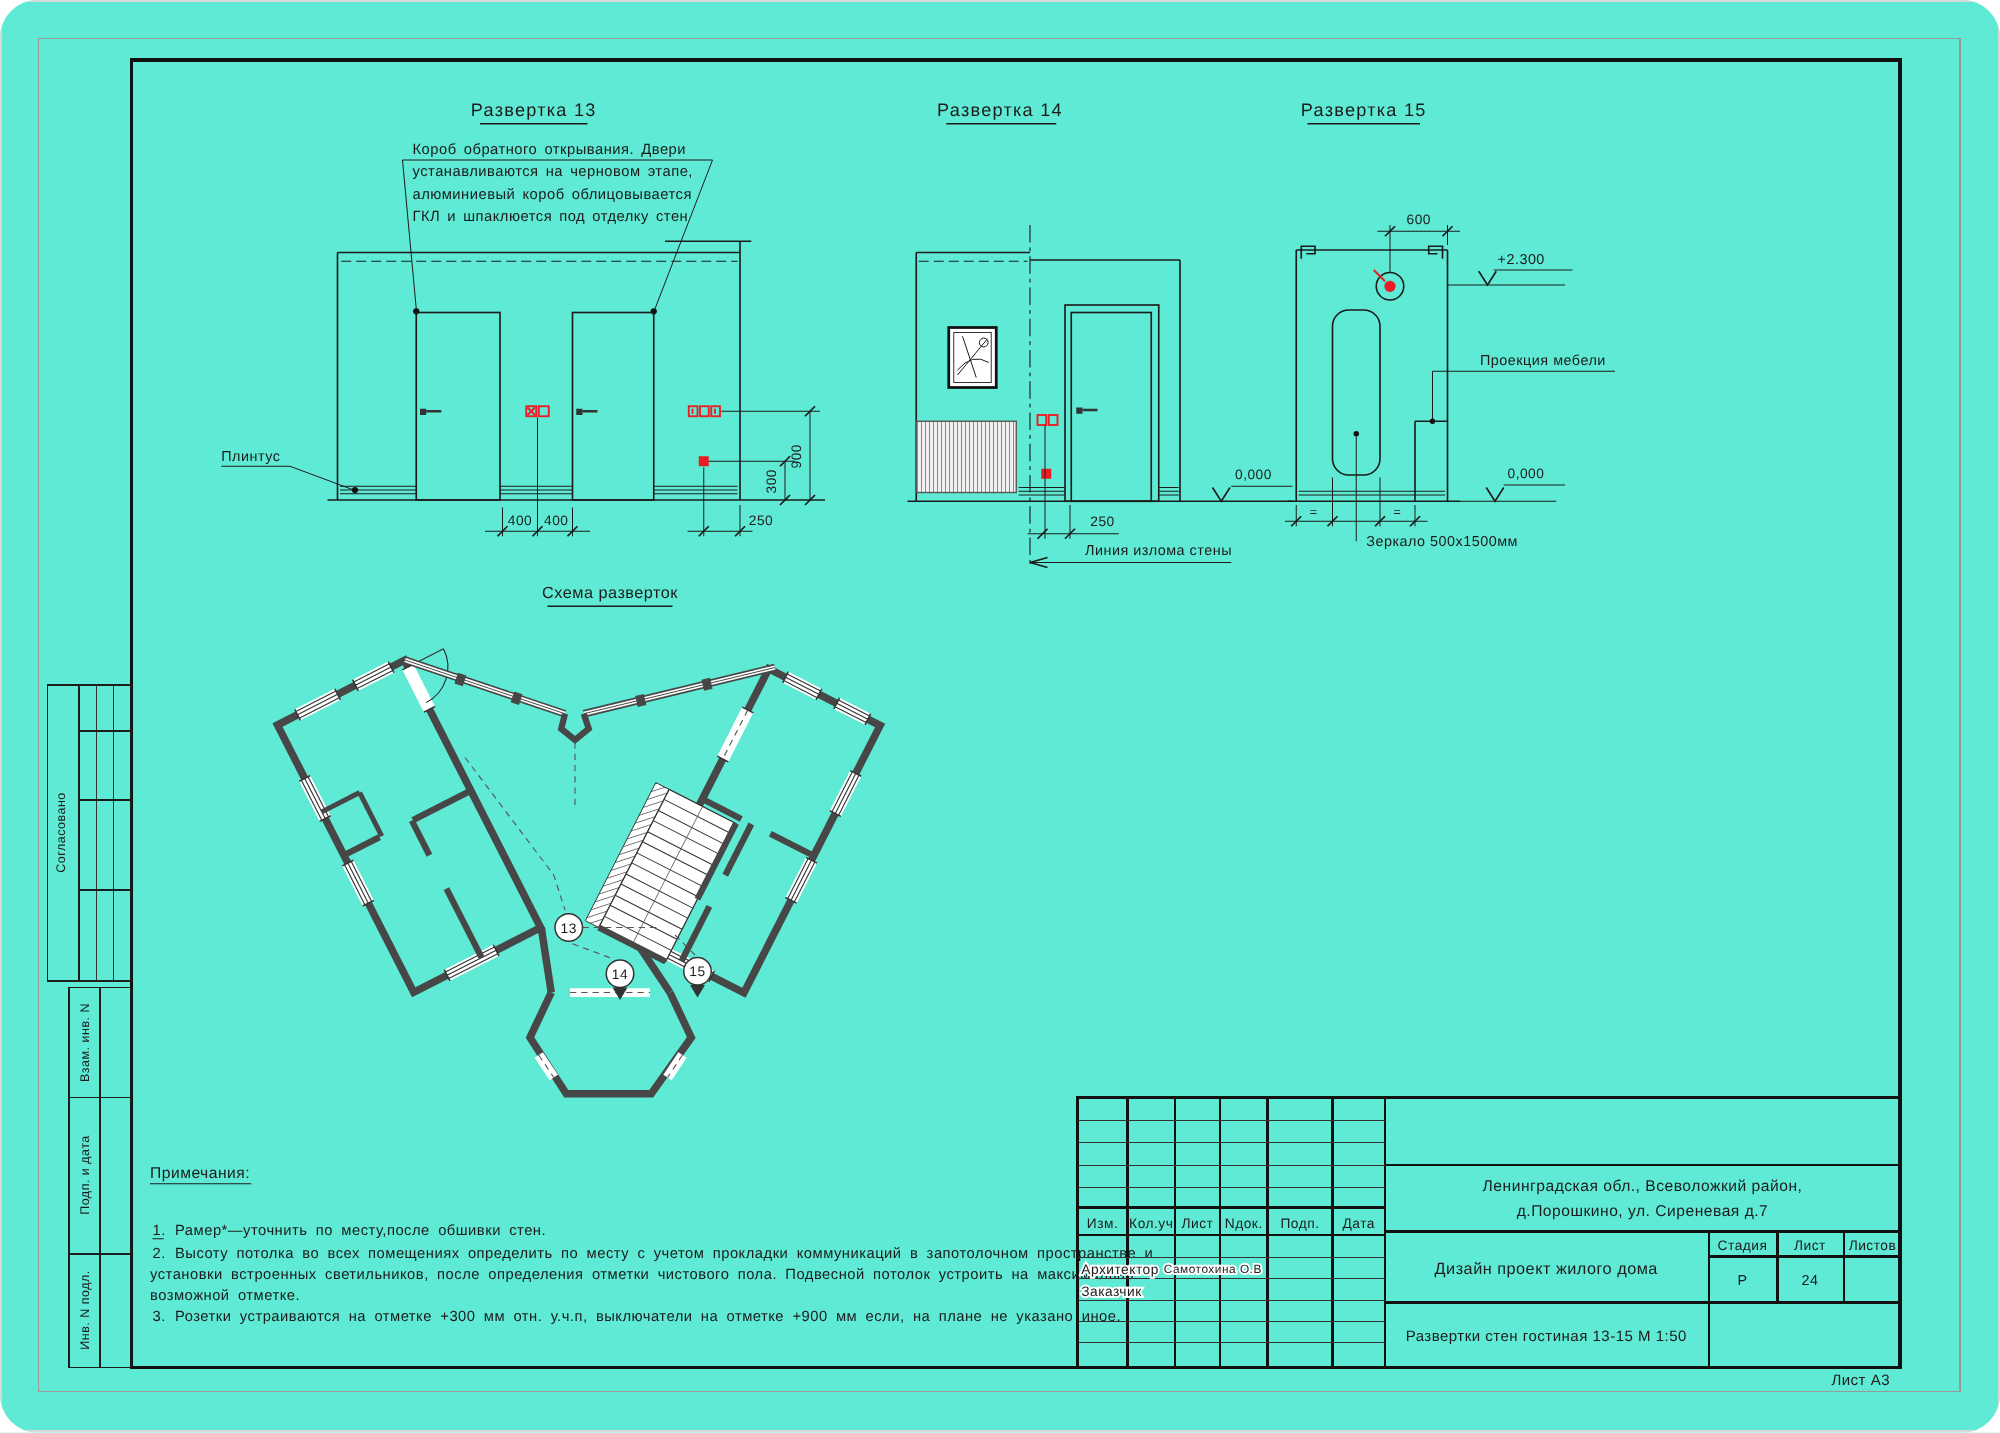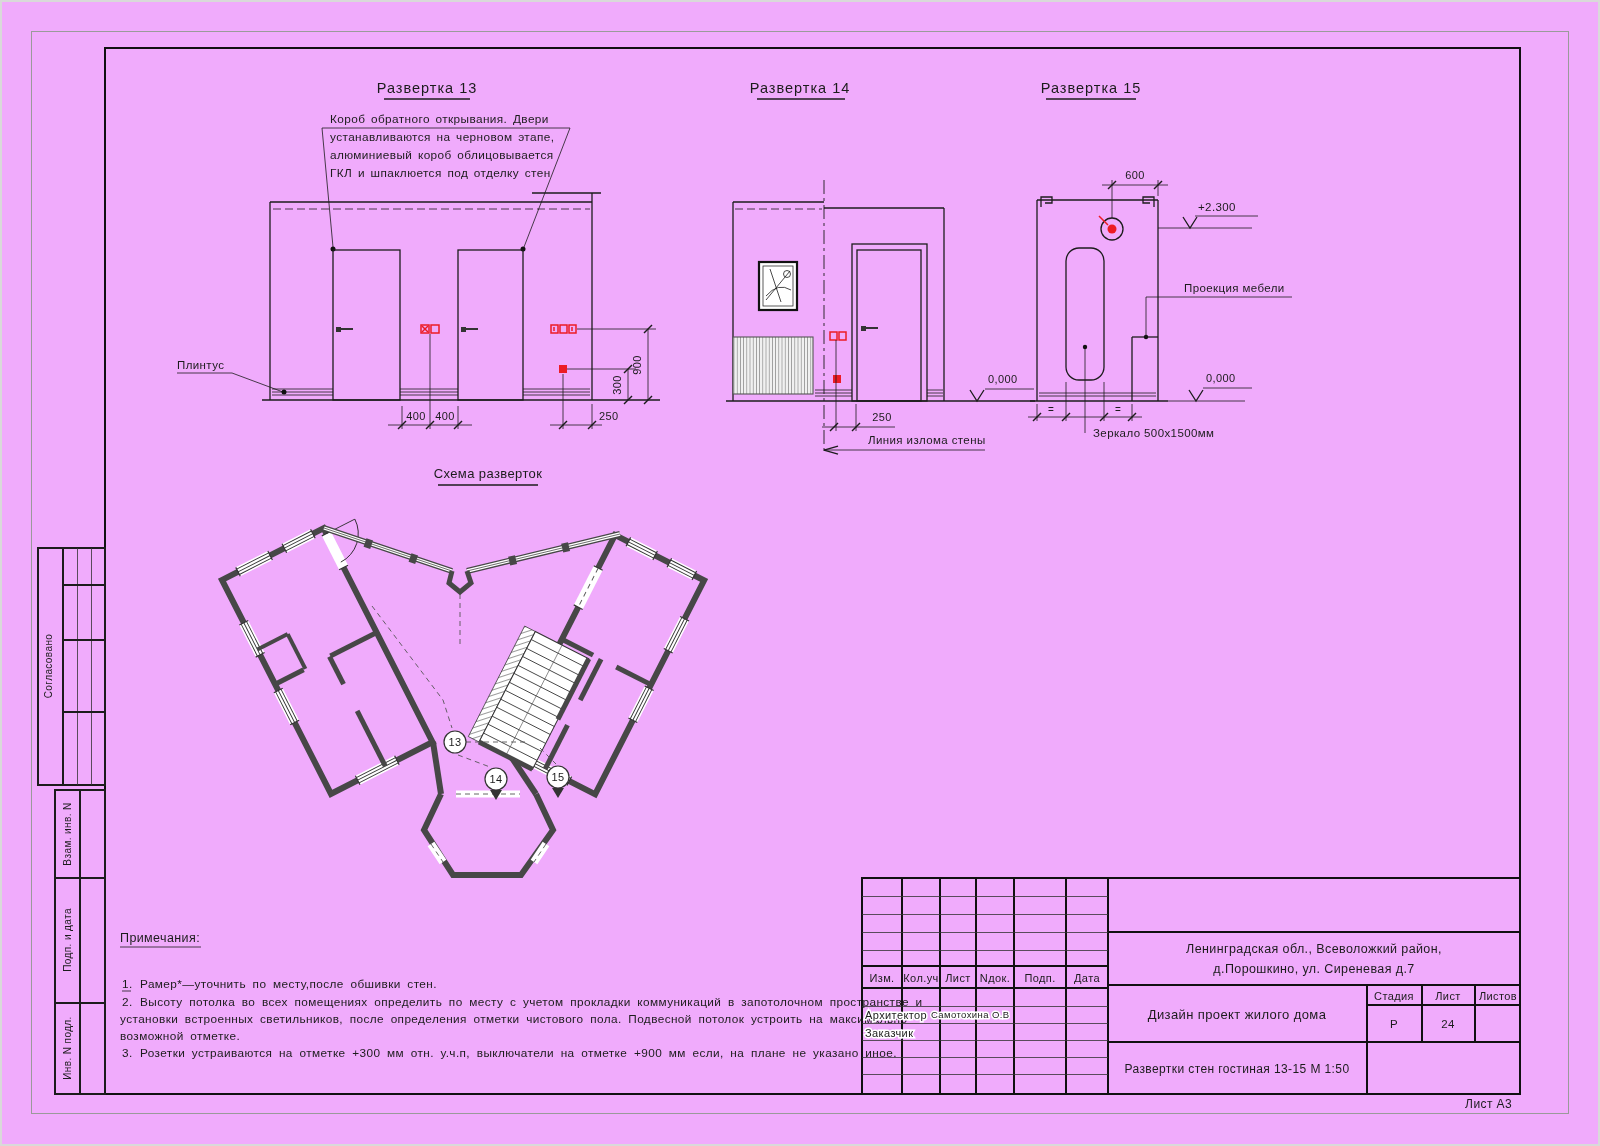--- a/index.html
+++ b/index.html
@@ -1,17 +1,17 @@
 <!DOCTYPE html>
 <html><head>
 <meta charset="utf-8">
 <style>
   html,body{margin:0;padding:0;background:#fff;}
-  .page{position:relative;width:1600px;height:1146px;background:#f0abfc;overflow:hidden;
-        font-family:"Liberation Sans",sans-serif;}
+  .page{position:relative;width:1600px;height:1146px;background:#5eead4;overflow:hidden;
+        font-family:"Liberation Sans",sans-serif;border-radius:30px;}
   svg{position:absolute;left:0;top:0;}
   svg text{font-family:"Liberation Sans",sans-serif;fill:#1c1c1c;letter-spacing:.4px;}
   .t11{font-size:11px}.t115{font-size:11.5px}.t12{font-size:12px}
   .t125{font-size:12.5px}.t13{font-size:13px}.t145{font-size:14.5px;letter-spacing:1px}
   .t10{font-size:10px}.t95{font-size:9.5px}
   .notes{font-size:11.8px;word-spacing:3px}
   .ann{font-size:11.8px;word-spacing:2px}
   .mid{text-anchor:middle}
   .ln{stroke:#1c1c1c;fill:none;stroke-width:1.3}
   .thin{stroke:#1c1c1c;fill:none;stroke-width:.8}

